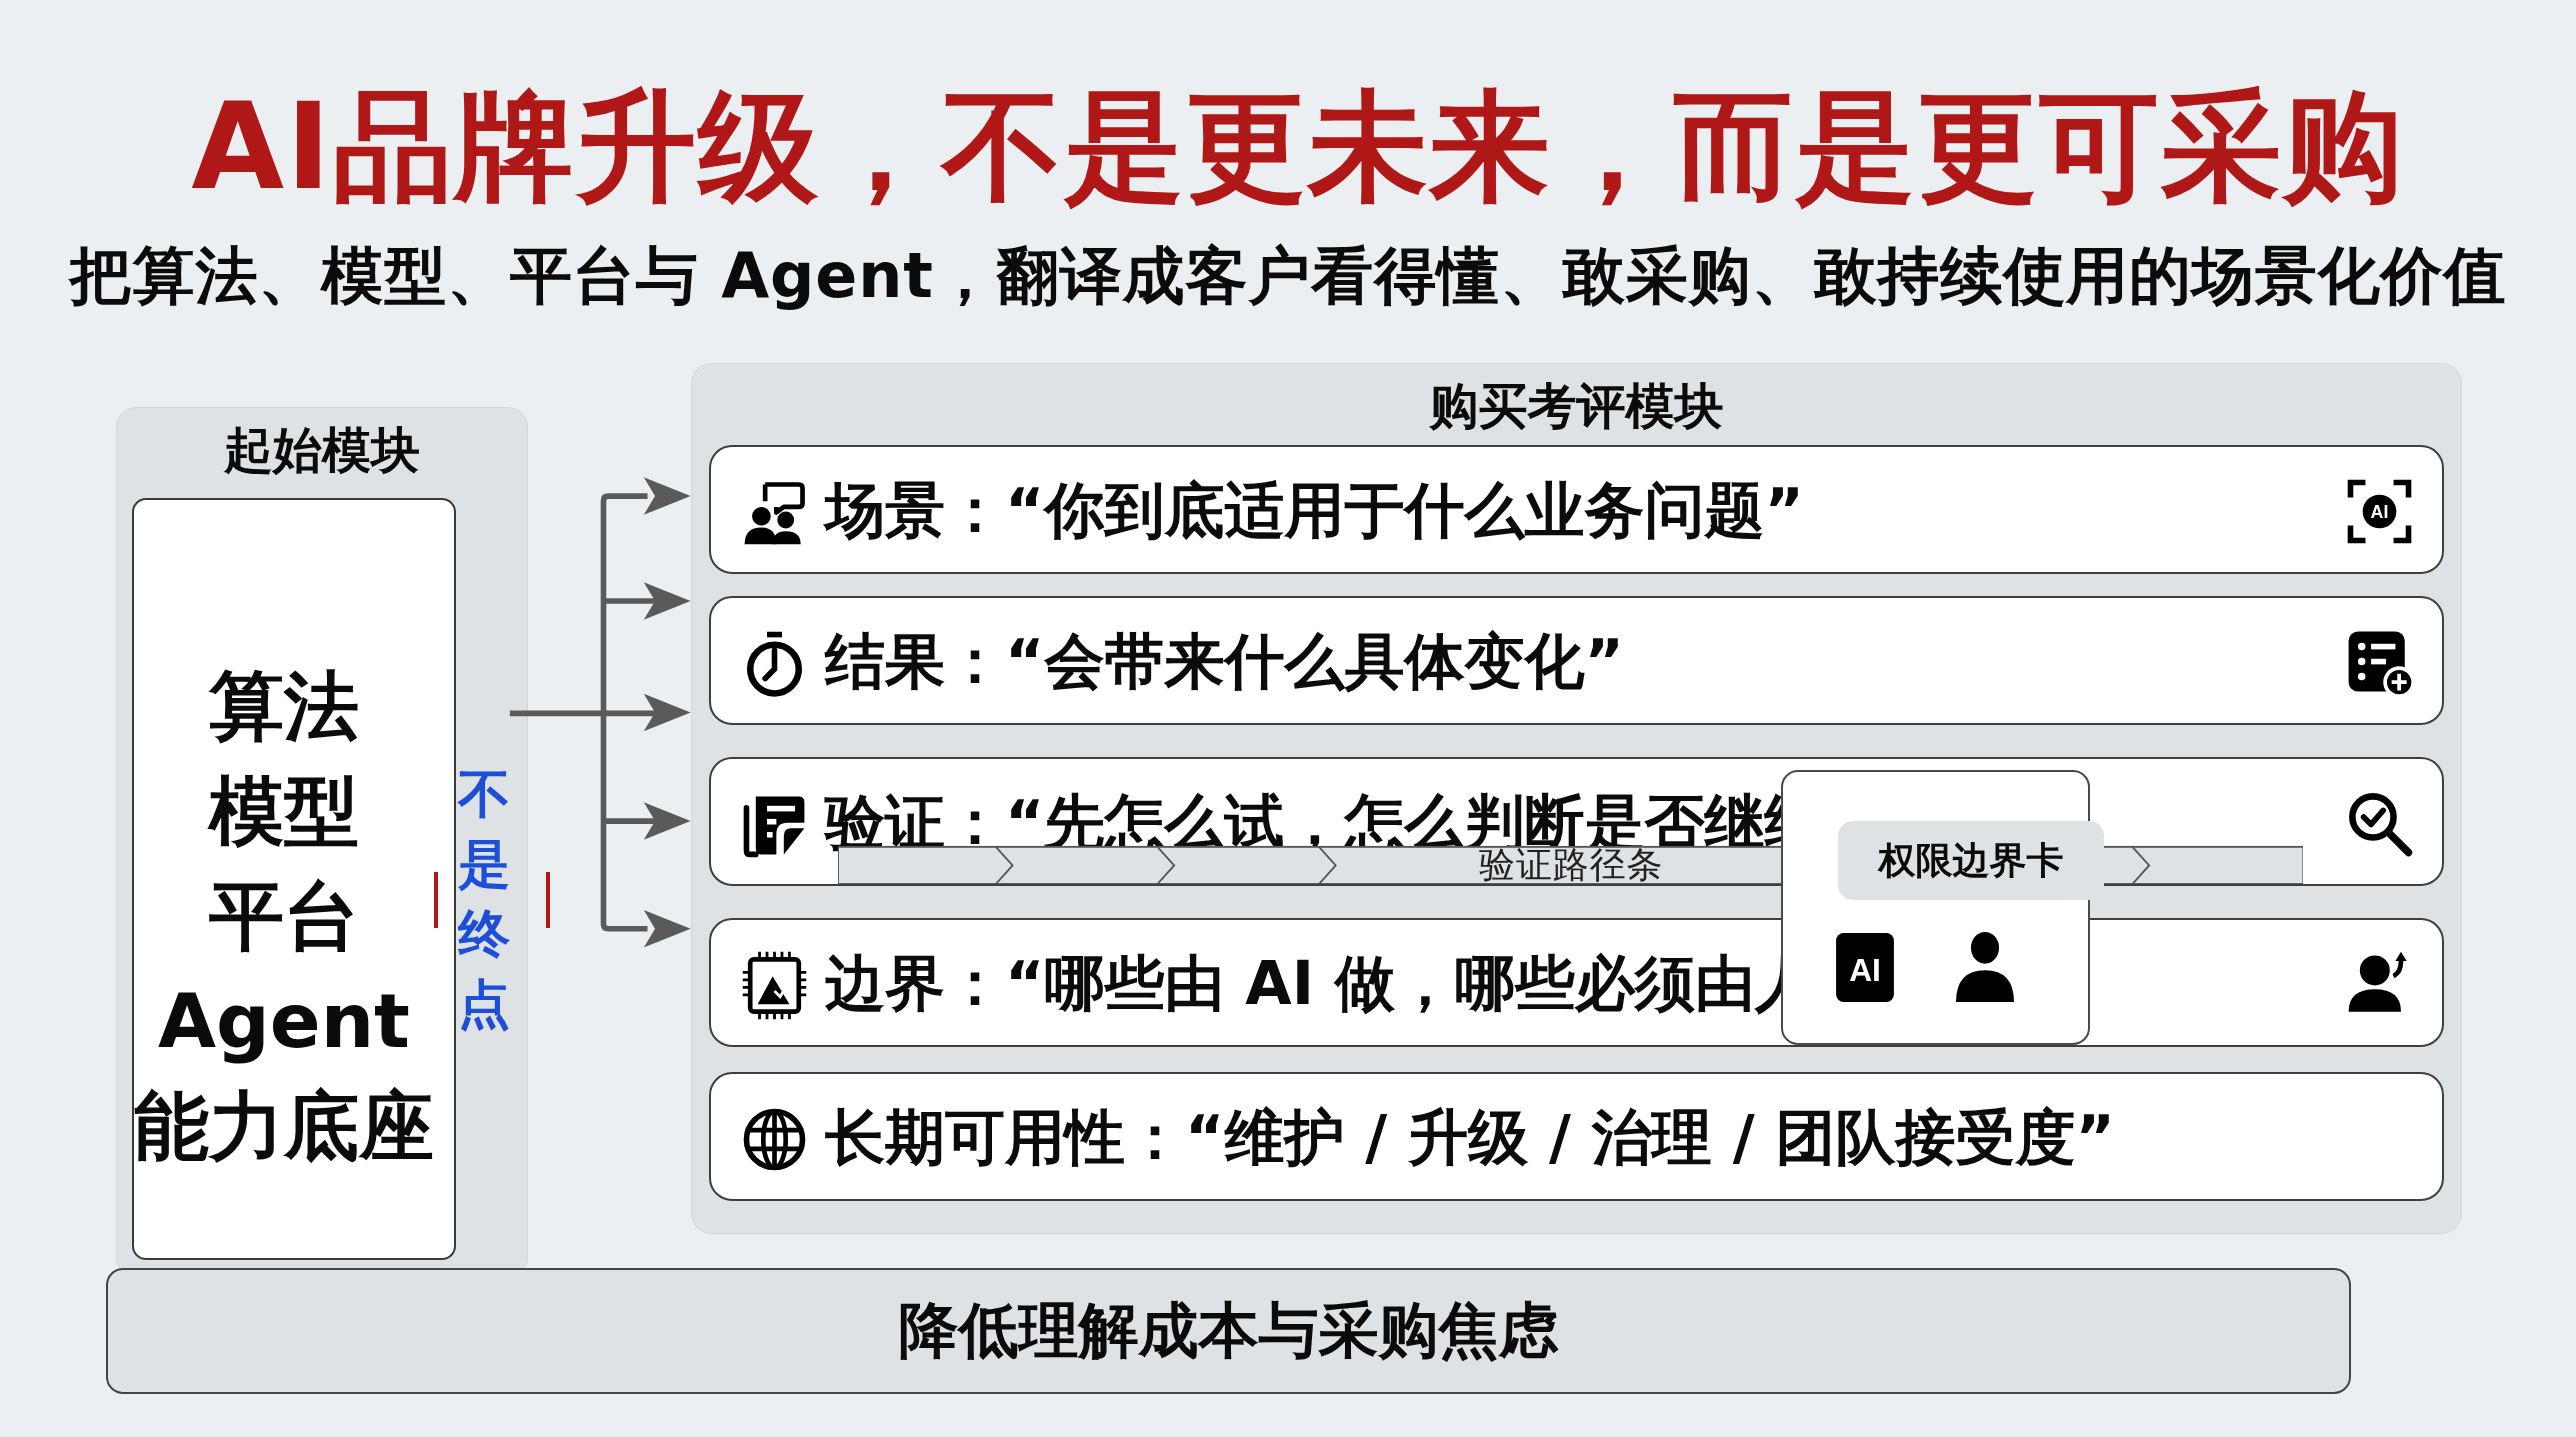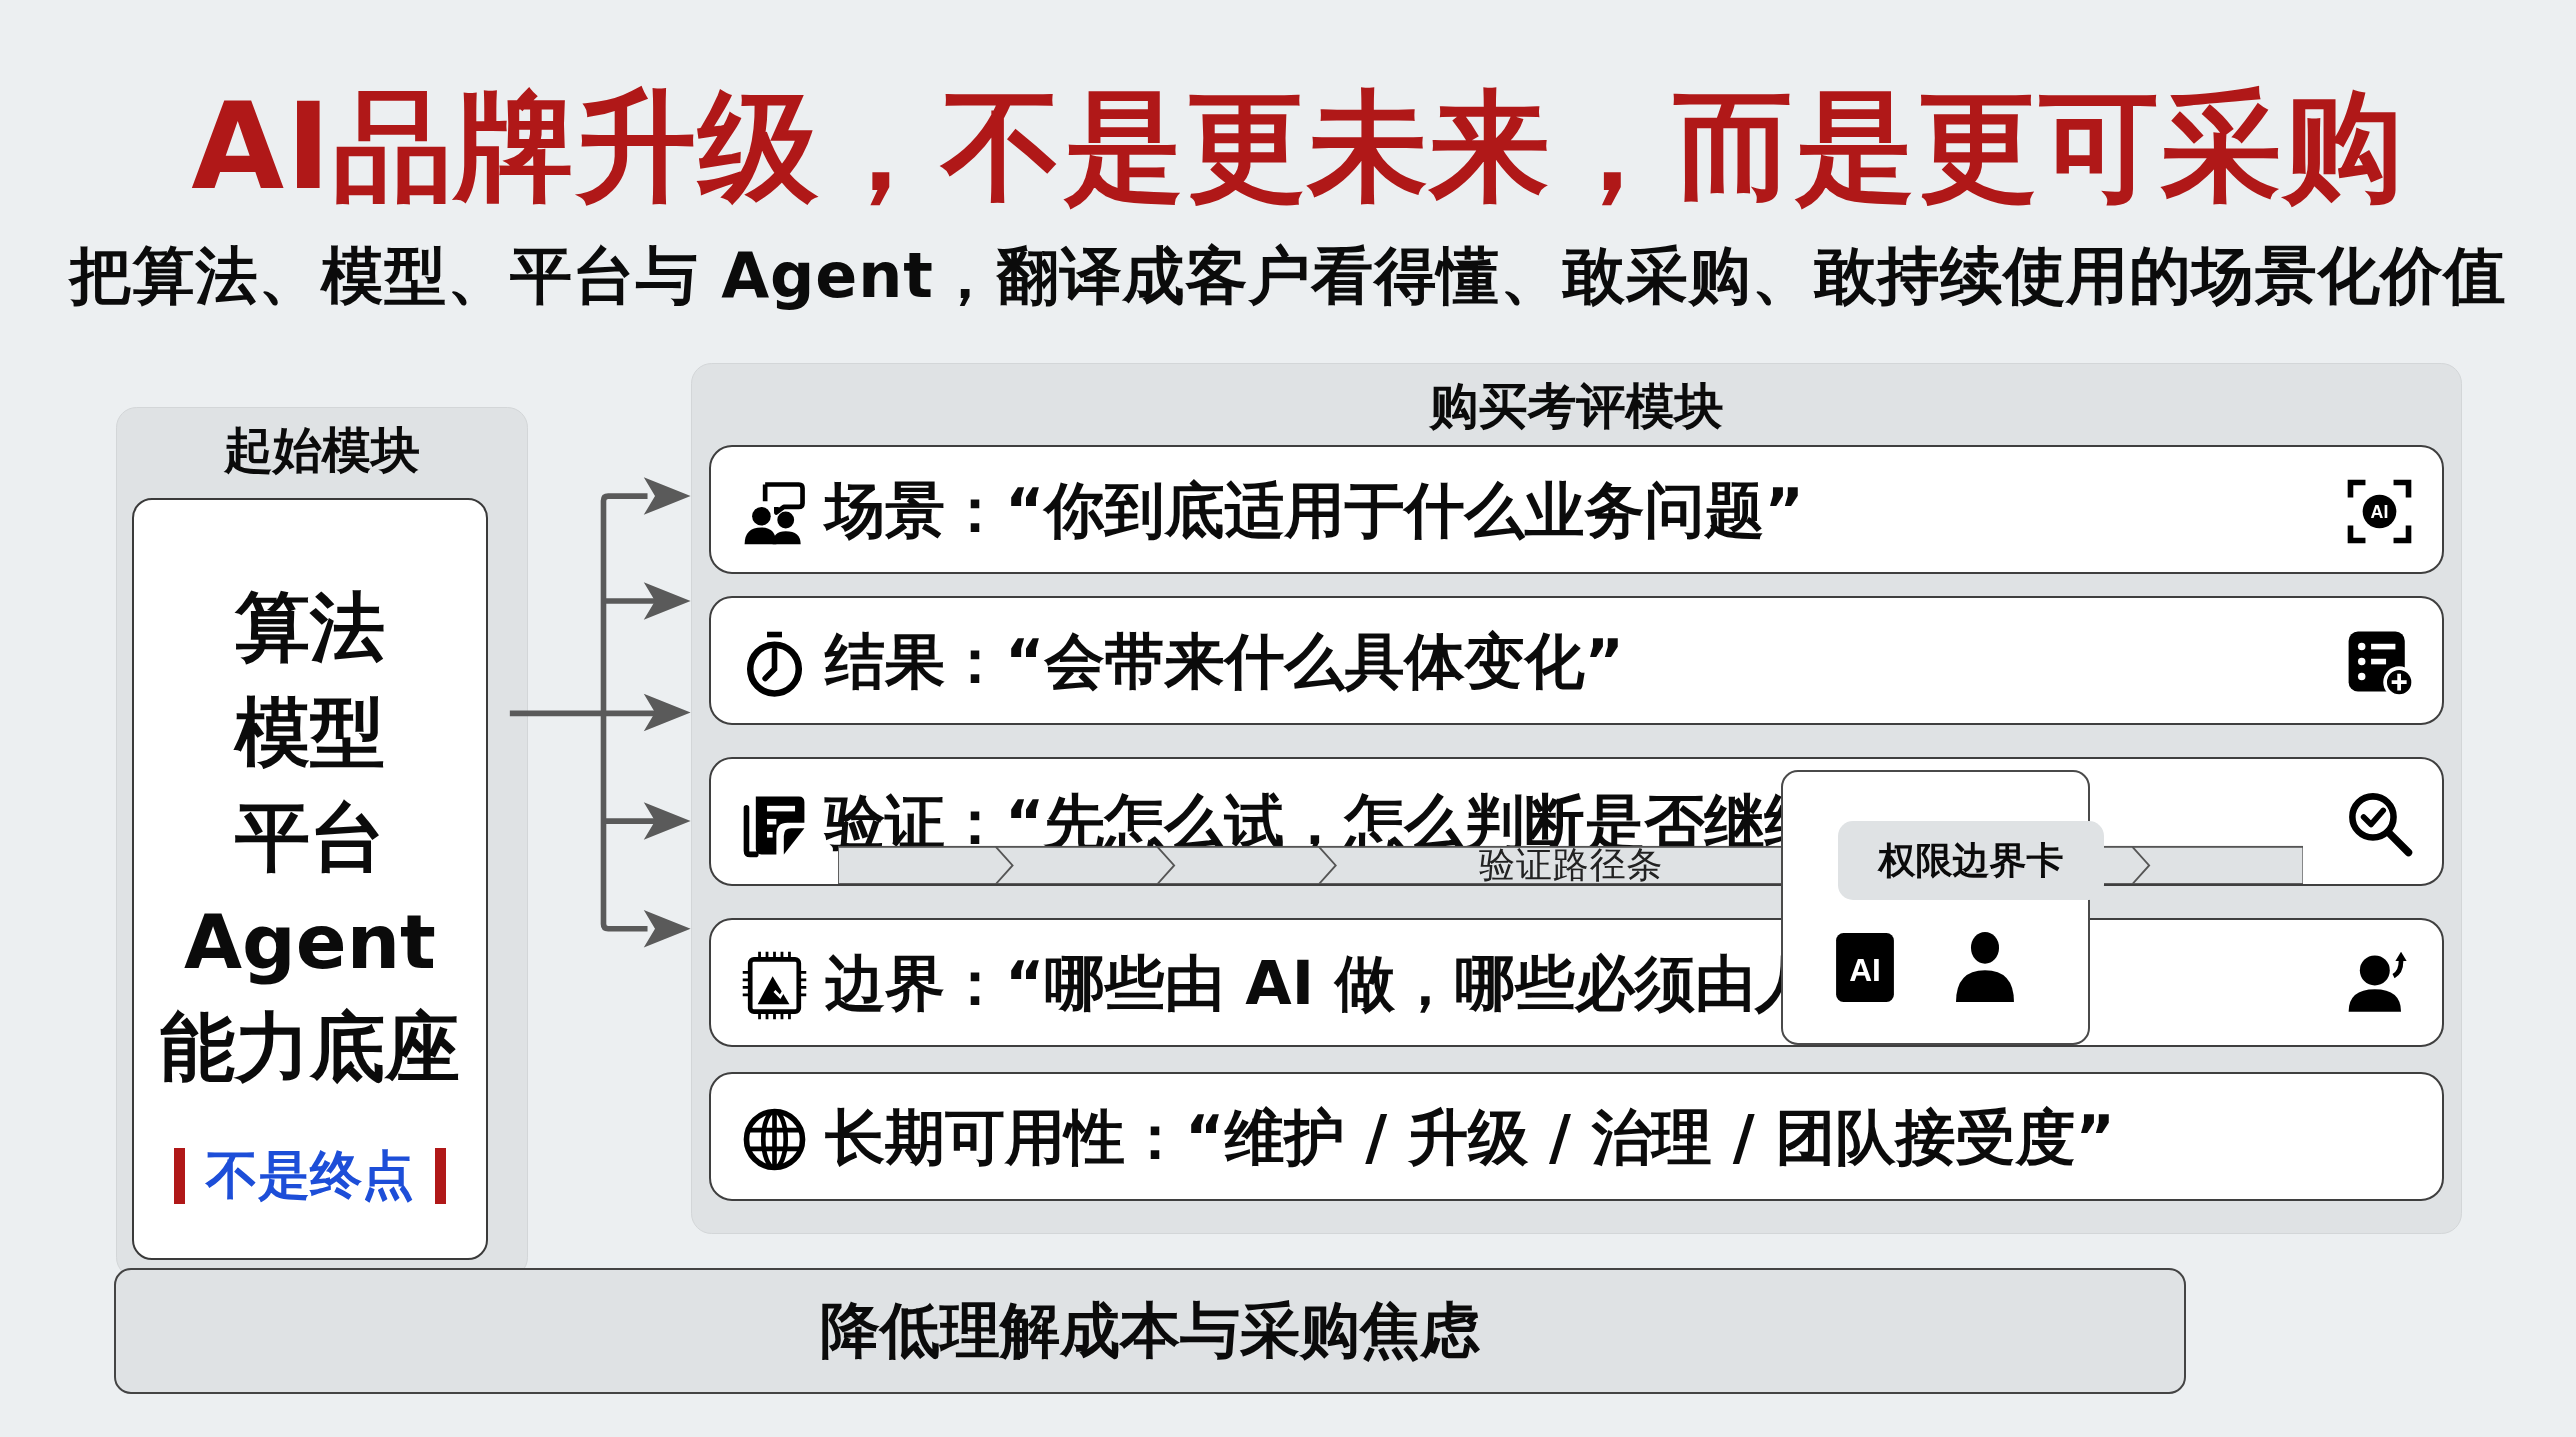--- a/index.html
+++ b/index.html
@@ -24,23 +24,23 @@
     position: absolute; background: #dfe2e4; border-radius: 20.6px;
     border: 1.9px solid #d3d6d8;
   }
   .panel-left { left: 116px; top: 363px; width: 412px; height: 871px; margin-top: 44px; }
   .panel-right { left: 691px; top: 363px; width: 1771px; height: 871px; padding-left: 44px; }
   .panel-head {
     position: absolute; left: 0; right: 0; top: 13px; text-align: center;
     font-size: 49px; font-weight: 700; line-height: 60px;
   }
   .base-card {
-    position: absolute; left: 15px; top: 90px; width: 356px; height: 762px;
-    background: #fff; border: 2.8px solid #3a3a3a; border-radius: 20px;
-    display: flex; flex-direction: column; align-items: center;
+    position: absolute; left: 15px; top: 90px; width: 324px; height: 762px;
+    background: #fff; border: 2.8px solid #3a3a3a; border-radius: 14px;
+    display: flex; flex-direction: row; align-items: center;
   }
   .base-items { margin-top: 75px; display: flex; flex-direction: column; align-items: center; }
   .base-item { font-size: 75px; font-weight: 900; line-height: 105px; text-align: center; white-space: nowrap; }
   .base-note {
     margin-top: 41px; display: flex; align-items: center; gap: 20.6px;
     color: #1d4ed8; font-size: 52px; font-weight: 900;
   }
   .base-note .bar { width: 11.2px; height: 56px; background: #b01818; }
 
   .row-card {
@@ -69,21 +69,21 @@
   }
   .popup-label {
     position: absolute; left: 19px; top: 49px; width: 266px; height: 79px;
     background: #dfe2e4; border-radius: 15px; text-align: center;
     font-size: 37px; line-height: 79px; font-weight: 700; margin-left: 36px;
   }
   .popup-ai { position: absolute; left: 53px; top: 161px; width: 58px; height: 69px; }
   .popup-user { position: absolute; left: 173px; top: 159px; width: 58px; height: 71px; }
 
   .bottom-bar {
-    position: absolute; left: 114px; top: 1268px; width: 2072px; height: 126px;
+    position: absolute; left: 106px; top: 1268px; width: 2245px; height: 126px;
     background: #dfe2e4; border: 2.8px solid #444; border-radius: 17px;
     text-align: center; font-size: 60px; font-weight: 900; line-height: 121px;
   }
   svg { display: block; }
 </style>
 </head>
 <body>
 
 <div class="title">AI品牌升级，不是更未来，而是更可采购</div>
 <div class="subtitle">把算法、模型、平台与 Agent，翻译成客户看得懂、敢采购、敢持续使用的场景化价值</div>

